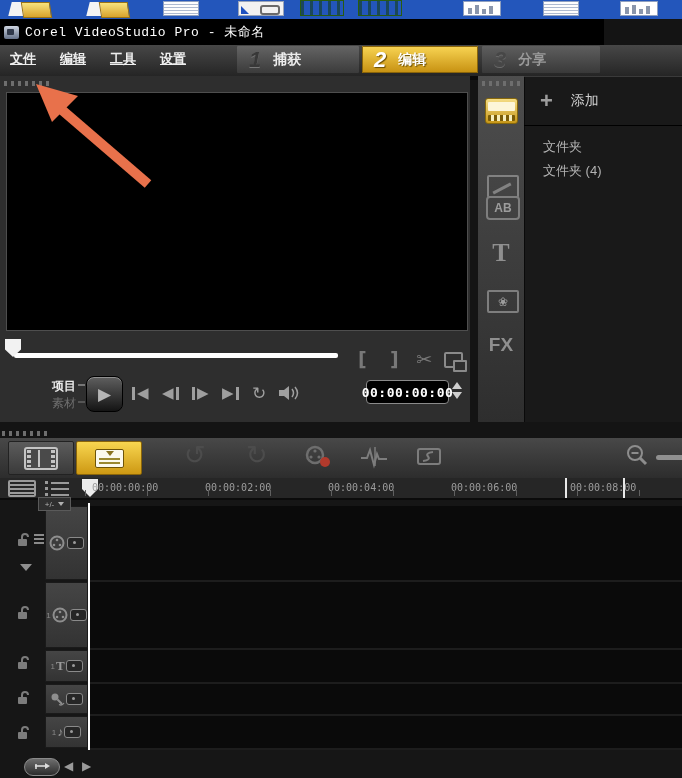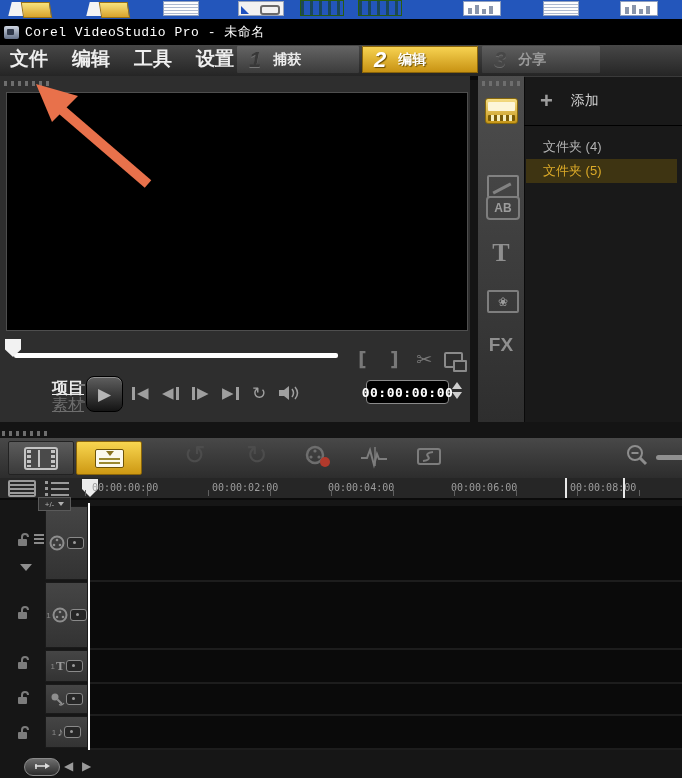--- a/index.html
+++ b/index.html
@@ -15,28 +15,28 @@
   .d-doc{width:34px;height:13px;background:#fdfdfd;border:1px solid #8fa0c0;
          background-image:repeating-linear-gradient(#fdfdfd 0 2px,#aebad0 2px 3px);}
   .d-short{width:44px;height:13px;background:#f2f2f2;border:1px solid #98a4ba;}
   .d-short .arr{position:absolute;left:2px;bottom:1px;width:0;height:0;border-bottom:8px solid #1d50c0;border-right:8px solid transparent;}
   .d-short .chain{position:absolute;right:3px;top:3px;width:16px;height:6px;border:2px solid #6a6a6a;border-radius:3px;}
   .d-rar{width:42px;height:14px;background:linear-gradient(#83bb4e,#3e7c1e);border:1px solid #295c10;
          background-image:repeating-linear-gradient(90deg,rgba(20,60,10,.55) 0 3px,transparent 3px 9px);}
   .d-chart{width:36px;height:13px;background:#fff;border:1px solid #8fa0c0;}
   .d-chart i{position:absolute;bottom:1px;width:4px;background:#8a96ac;}
   
-  .titlebar{left:0;top:19px;width:682px;height:26px;background:#000;display:flex;align-items:center;}
+  .titlebar{left:0;top:19px;width:604px;height:26px;background:#000;display:flex;align-items:center;}
   .app-ic{width:15px;height:13px;margin:0 6px 0 4px;border-radius:2px;background:linear-gradient(#cfd6e2,#66738a);position:relative;}
   .app-ic::after{content:"";position:absolute;left:3px;top:3px;width:7px;height:6px;background:#30394a;border-radius:1px;}
   .wtitle{color:#fff;font:13px "Liberation Mono",monospace;letter-spacing:.5px;}
   
   .menubar{left:0;top:45px;width:682px;height:31px;background:linear-gradient(#474747,#252525);border-bottom:4px solid #0a0a0a;}
   .menus{position:absolute;left:10px;top:0;height:28px;display:flex;gap:24px;align-items:center;}
-  .menu-item{color:#efefef;font-size:19px;font-weight:bold;cursor:default;}
+  .menu-item{color:#efefef;font-size:13px;font-weight:bold;cursor:default;text-decoration:underline;}
   .step{position:absolute;top:1px;height:27px;display:flex;align-items:center;gap:12px;padding-left:12px;box-sizing:border-box;border-radius:1px;}
   .step .num{font-size:22px;font-weight:bold;font-style:italic;line-height:1;}
   .step .slabel{font-size:14px;font-weight:bold;}
   .step-1{left:237px;width:122px;background:linear-gradient(#646464,#3b3b3b);}
   .step-1 .num{color:#383838;text-shadow:0 1px 0 #777;}
   .step-1 .slabel{color:#ececec;}
   .step-2{left:362px;width:116px;background:linear-gradient(#f9d554,#c69010);box-shadow:inset 0 0 0 1px #8a650a;}
   .step-2 .num{color:#fff;text-shadow:1px 1px 1px #6b4e00;}
   .step-2 .slabel{color:#fff;text-shadow:1px 1px 1px #6b4e00;}
   .step-3{left:482px;width:118px;background:linear-gradient(#5e5e5e,#393939);}
@@ -46,21 +46,21 @@
   .grip{height:5px;background-image:repeating-linear-gradient(90deg,#6e6e6e 0 3px,transparent 3px 7px);}
   
   .preview-panel{left:0;top:76px;width:470px;height:346px;background:#2e2e2e;}
   .video{position:absolute;left:6px;top:16px;width:462px;height:239px;background:#000;border:1px solid #4e4e4e;box-sizing:border-box;}
   .scrub-track{position:absolute;left:14px;top:277px;width:324px;height:5px;background:#fff;border-radius:2px;}
   .scrub-handle{position:absolute;left:5px;top:263px;width:16px;height:18px;background:#f2f2f2;
                 clip-path:polygon(0 0,100% 0,100% 58%,50% 100%,0 58%);}
   .trim{position:absolute;top:272px;color:#787878;font-size:19px;font-weight:bold;font-family:"DejaVu Sans",sans-serif;}
   .dup{position:absolute;left:444px;top:276px;width:15px;height:12px;border:2px solid #8a8a8a;border-radius:2px;}
   .dup::after{content:"";position:absolute;right:-6px;bottom:-6px;width:10px;height:8px;border:2px solid #8a8a8a;border-radius:1px;background:#2e2e2e;}
-  .plbl{position:absolute;font-size:16px;text-decoration:underline;}
+  .plbl{position:absolute;font-size:12px;}
   .lbl-dash{position:absolute;width:7px;height:2px;background:#777;}
   .play-btn{position:absolute;left:86px;top:300px;width:35px;height:34px;border-radius:8px;border:1px solid #000;
             background:linear-gradient(#5f5f5f,#141414);box-shadow:inset 0 1px 0 #909090;
             display:flex;align-items:center;justify-content:center;color:#b5b5b5;font-size:17px;}
   .tbtn{position:absolute;top:306px;height:22px;display:flex;align-items:center;gap:2px;color:#9f9f9f;font-size:15px;}
   .tbar{width:3px;height:13px;background:#9f9f9f;}
   .loop{font-size:17px;}
   .tc-box{position:absolute;left:366px;top:304px;width:83px;height:24px;background:#000;border:1px solid #8a8a8a;border-radius:4px;
           color:#fff;font:bold 13px "DejaVu Sans Mono",monospace;display:flex;align-items:center;justify-content:center;letter-spacing:.5px;box-sizing:border-box;}
   .sp{position:absolute;left:452px;width:0;height:0;border-left:5px solid transparent;border-right:5px solid transparent;}
@@ -279,22 +279,22 @@
           <span>❀</span>
         </div>
       <div class="lic ic-fx flex-c">FX</div>
     </div>
     <div class="lib-list">
       <div class="add-row">
         <span class="add-plus">+</span>
         <span class="add-label">添加</span>
       </div>
       <div class="lib-items">
+        <div class="lib-item">文件夹</div>
         <div class="lib-item">文件夹 (4)</div>
-        <div class="lib-item selected">文件夹 (5)</div>
       </div>
     </div>
   </div>
 
   <div class="grip abs" style="left:2px;top:431px;width:48px"></div>
 
   <div class="abs tl-toolbar">
     <div class="vbtn btn-storyboard">
       <span class="film">
           <span class="mid"></span>
@@ -348,21 +348,21 @@
         </i>
         <i>
           <b></b>
         </i>
         <i>
           <b></b>
         </i>
       </div>
     <div class="shield"></div>
     <span class="rlabel" style="left:92px">00:00:00:00</span>
-    <span class="rlabel" style="left:212px">00:00:02:00</span>
+    <span class="rlabel" style="left:205px">00:00:02:00</span>
     <span class="rlabel" style="left:328px">00:00:04:00</span>
     <span class="rlabel" style="left:451px">00:00:06:00</span>
     <span class="rlabel" style="left:570px">00:00:08:00</span>
     <div class="ruler-ticks"></div>
     <div class="wline" style="left:565px"></div>
     <div class="wline" style="left:623px"></div>
   </div>
   <div class="abs pm-btn">
     <span>+/-</span>
       <span class="tri"></span>

